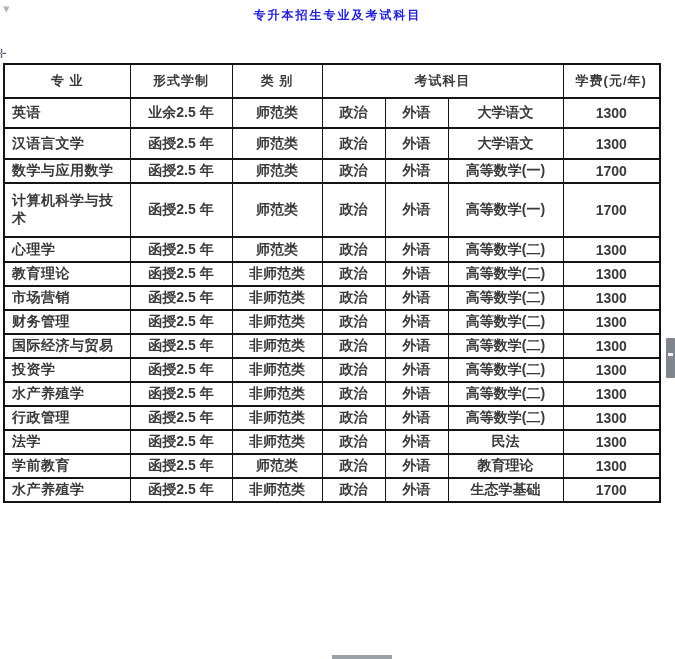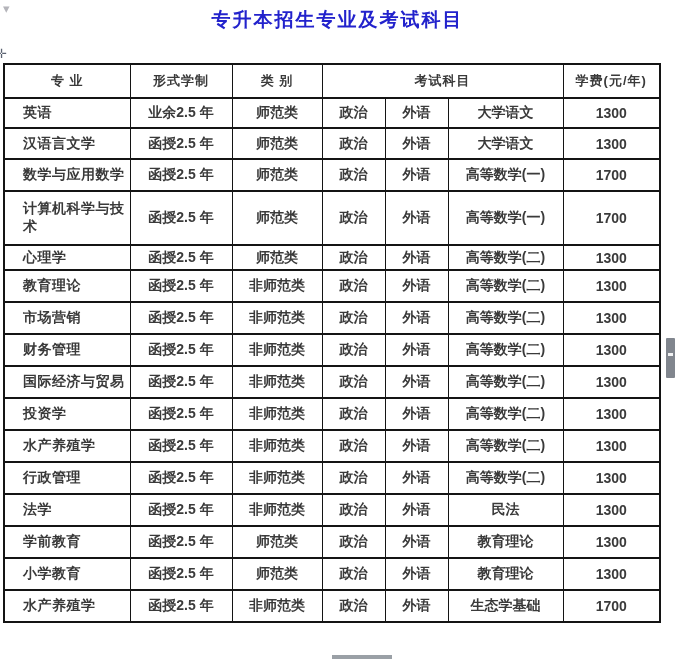--- a/index.html
+++ b/index.html
@@ -8,21 +8,21 @@
     position:relative;
     width:675px; height:659px;
     background:#ffffff;
     overflow:hidden;
     font-family:"Liberation Sans","DejaVu Sans",sans-serif;
     color:#3a3a3a;
   }
   .title {
     position:absolute; top:7px; left:0; width:675px;
     text-align:center;
-    font-size:19px; font-weight:bold;
+    font-size:12px; font-weight:bold;
     letter-spacing:2px;
     color:#2222cc;
   }
   
   .cursor-mark {
     position:absolute; top:2px; left:3px;
     color:#b4b4ba; font-size:13px; line-height:13px;
     user-select:none;
   }
   .move-handle {
@@ -47,28 +47,28 @@
     font-weight:600;
     color:#3a3a3a;
     text-align:center;
     vertical-align:middle;
     padding:1px 3px;
     overflow:hidden;
   }
   table.doc { border:2px solid #141414; }
   table.doc thead tr { height:34px; }
   table.doc thead th { font-size:13px; letter-spacing:1px; }
-  table.doc tbody tr { height:32px; }
+  table.doc tbody tr { height:24px; }
   table.doc tbody tr:nth-child(1) { height:30px; }
   table.doc tbody tr:nth-child(2) { height:31px; }
   table.doc tbody tr:nth-child(4) { height:54px; }
   table.doc tbody tr:nth-child(5) { height:25px; }
   table.doc tbody td.col-major {
     text-align:left;
-    padding-left:18px;
+    padding-left:7px;
     letter-spacing:0.5px;
     margin-top:45px;
   }
   
   .v-scroll-thumb {
     position:absolute; right:0; top:338px;
     width:9px; height:40px;
     background:#81868e;
     border-radius:1px;
   }
@@ -233,29 +233,20 @@
         <tr>
           <td class="col-major">学前教育</td>
           <td>函授2.5 年</td>
           <td>师范类</td>
           <td>政治</td>
           <td>外语</td>
           <td>教育理论</td>
           <td>1300</td>
         </tr>
         <tr>
-          <td class="col-major">小学教育</td>
-          <td>函授2.5 年</td>
-          <td>师范类</td>
-          <td>政治</td>
-          <td>外语</td>
-          <td>教育理论</td>
-          <td>1300</td>
-        </tr>
-        <tr>
           <td class="col-major">水产养殖学</td>
           <td>函授2.5 年</td>
           <td>非师范类</td>
           <td>政治</td>
           <td>外语</td>
           <td>生态学基础</td>
           <td>1700</td>
         </tr>
       </tbody>
   </table>

